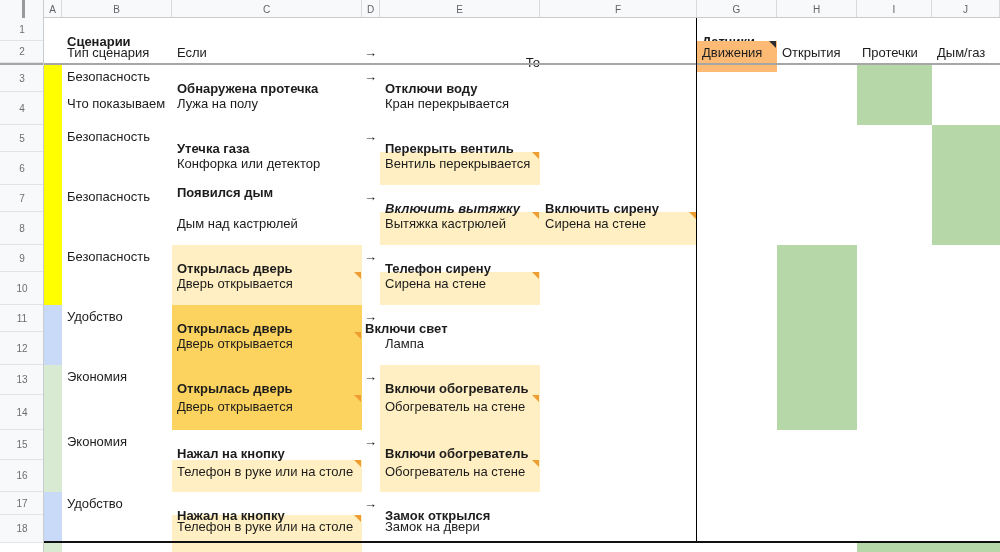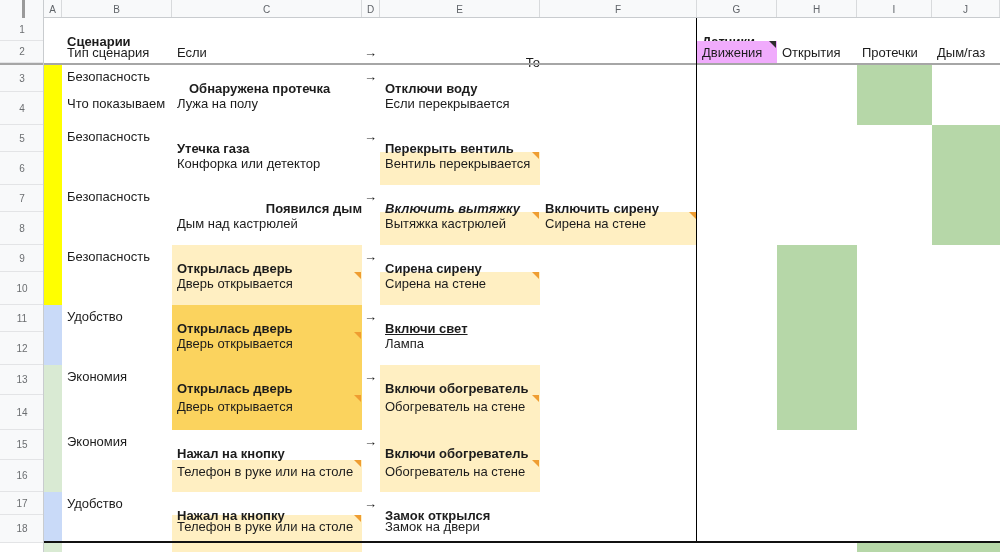--- a/index.html
+++ b/index.html
@@ -53,55 +53,55 @@
       <div class="block" style="left: 857px; top: 543px; width: 75px; height: 9px; background: rgb(182, 215, 168);"></div>
       <div class="block" style="left: 932px; top: 543px; width: 68px; height: 9px; background: rgb(182, 215, 168);"></div>
     </div>
   <div id="cells-layer">
       <div class="cell bold" style="left: 62px; top: 18px; width: 110px; height: 23px;">Сценарии</div>
       <div class="cell bold" style="left: 697px; top: 18px; width: 80px; height: 23px;">Датчики</div>
       <div class="cell" style="left: 62px; top: 41px; width: 110px; height: 22px;">Тип сценария</div>
       <div class="cell" style="left: 172px; top: 41px; width: 190px; height: 22px;">Если</div>
       <div class="cell" style="left: 362px; top: 41px; width: 18px; height: 22px; padding: 5px 0px 0px 2px;">→</div>
       <div class="cell" style="left: 380px; top: 51px; width: 160px; height: 22px; text-align: right;">То</div>
-      <div class="cell" style="left: 697px; top: 41px; width: 80px; height: 22px; background: #f0abfc;">Движения</div>
+      <div class="cell" style="left: 697px; top: 41px; width: 80px; height: 31px; background: #fdba74;">Движения</div>
       <div class="cell" style="left: 777px; top: 41px; width: 80px; height: 22px;">Открытия</div>
       <div class="cell" style="left: 857px; top: 41px; width: 75px; height: 22px;">Протечки</div>
       <div class="cell" style="left: 932px; top: 41px; width: 68px; height: 22px;">Дым/газ</div>
       <div class="cell" style="left: 62px; top: 65px; width: 110px; height: 27px;">Безопасность</div>
-      <div class="cell bold" style="left: 184px; top: 65px; width: 190px; height: 27px;">Обнаружена протечка</div>
+      <div class="cell bold" style="left: 172px; top: 65px; width: 190px; height: 27px;">Обнаружена протечка</div>
       <div class="cell" style="left: 362px; top: 65px; width: 18px; height: 27px; padding: 5px 0px 0px 2px;">→</div>
       <div class="cell bold" style="left: 380px; top: 65px; width: 160px; height: 27px;">Отключи воду</div>
       <div class="cell" style="left: 62px; top: 92px; width: 110px; height: 33px;">Что показываем</div>
       <div class="cell" style="left: 172px; top: 92px; width: 190px; height: 33px;">Лужа на полу</div>
-      <div class="cell" style="left: 380px; top: 92px; width: 160px; height: 33px;">Если перекрывается</div>
+      <div class="cell" style="left: 380px; top: 92px; width: 160px; height: 33px;">Кран перекрывается</div>
       <div class="cell" style="left: 62px; top: 125px; width: 110px; height: 27px;">Безопасность</div>
       <div class="cell bold" style="left: 172px; top: 125px; width: 190px; height: 27px;">Утечка газа</div>
       <div class="cell" style="left: 362px; top: 125px; width: 18px; height: 27px; padding: 5px 0px 0px 2px;">→</div>
       <div class="cell bold" style="left: 380px; top: 125px; width: 160px; height: 27px;">Перекрыть вентиль</div>
       <div class="cell" style="left: 172px; top: 152px; width: 190px; height: 33px;">Конфорка или детектор</div>
       <div class="cell" style="left: 380px; top: 152px; width: 160px; height: 33px;">Вентиль перекрывается</div>
       <div class="cell" style="left: 62px; top: 185px; width: 110px; height: 27px;">Безопасность</div>
-      <div class="cell bold" style="left: 172px; top: 185px; width: 190px; height: 27px; text-align: right;">Появился дым</div>
+      <div class="cell bold" style="left: 172px; top: 169px; width: 190px; height: 27px;">Появился дым</div>
       <div class="cell" style="left: 362px; top: 185px; width: 18px; height: 27px; padding: 5px 0px 0px 2px;">→</div>
       <div class="cell bold" style="left: 380px; top: 185px; width: 160px; height: 27px; font-style: italic;">Включить вытяжку</div>
       <div class="cell bold" style="left: 540px; top: 185px; width: 157px; height: 27px;">Включить сирену</div>
       <div class="cell" style="left: 172px; top: 212px; width: 190px; height: 33px;">Дым над кастрюлей</div>
       <div class="cell" style="left: 380px; top: 212px; width: 160px; height: 33px;">Вытяжка кастрюлей</div>
       <div class="cell" style="left: 540px; top: 212px; width: 157px; height: 33px;">Сирена на стене</div>
       <div class="cell" style="left: 62px; top: 245px; width: 110px; height: 27px;">Безопасность</div>
       <div class="cell bold" style="left: 172px; top: 245px; width: 190px; height: 27px;">Открылась дверь</div>
       <div class="cell" style="left: 362px; top: 245px; width: 18px; height: 27px; padding: 5px 0px 0px 2px;">→</div>
-      <div class="cell bold" style="left: 380px; top: 245px; width: 160px; height: 27px;">Сирена сирену</div>
+      <div class="cell bold" style="left: 380px; top: 245px; width: 160px; height: 27px;">Телефон сирену</div>
       <div class="cell" style="left: 172px; top: 272px; width: 190px; height: 33px;">Дверь открывается</div>
       <div class="cell" style="left: 380px; top: 272px; width: 160px; height: 33px;">Сирена на стене</div>
       <div class="cell" style="left: 62px; top: 305px; width: 110px; height: 27px;">Удобство</div>
       <div class="cell bold" style="left: 172px; top: 305px; width: 190px; height: 27px;">Открылась дверь</div>
       <div class="cell" style="left: 362px; top: 305px; width: 18px; height: 27px; padding: 5px 0px 0px 2px;">→</div>
-      <div class="cell bold" style="left: 380px; top: 305px; width: 160px; height: 27px; text-decoration: underline;">Включи свет</div>
+      <div class="cell bold" style="left: 360px; top: 305px; width: 160px; height: 27px;">Включи свет</div>
       <div class="cell" style="left: 172px; top: 332px; width: 190px; height: 33px;">Дверь открывается</div>
       <div class="cell" style="left: 380px; top: 332px; width: 160px; height: 33px;">Лампа</div>
       <div class="cell" style="left: 62px; top: 365px; width: 110px; height: 30px;">Экономия</div>
       <div class="cell bold" style="left: 172px; top: 365px; width: 190px; height: 30px;">Открылась дверь</div>
       <div class="cell" style="left: 362px; top: 365px; width: 18px; height: 30px; padding: 5px 0px 0px 2px;">→</div>
       <div class="cell bold" style="left: 380px; top: 365px; width: 160px; height: 30px;">Включи обогреватель</div>
       <div class="cell" style="left: 172px; top: 395px; width: 190px; height: 35px;">Дверь открывается</div>
       <div class="cell" style="left: 380px; top: 395px; width: 160px; height: 35px;">Обогреватель на стене</div>
       <div class="cell" style="left: 62px; top: 430px; width: 110px; height: 30px;">Экономия</div>
       <div class="cell bold" style="left: 172px; top: 430px; width: 190px; height: 30px;">Нажал на кнопку</div>

